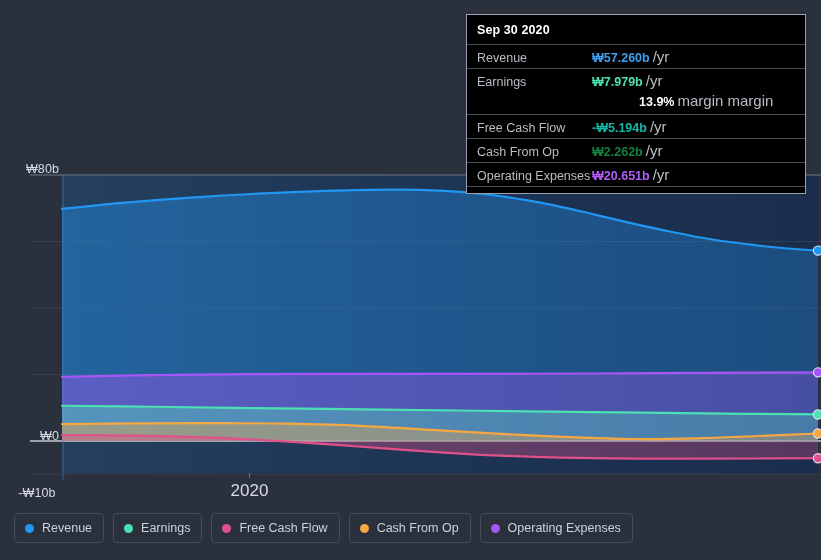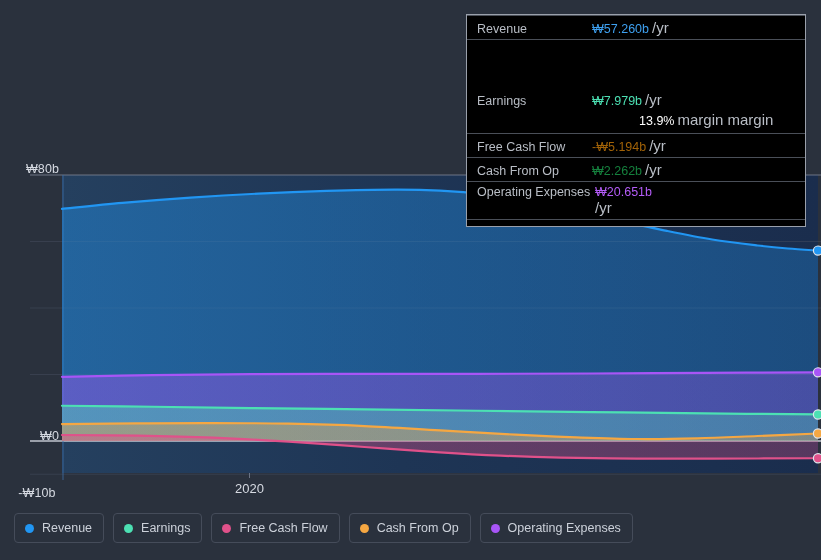--- a/index.html
+++ b/index.html
@@ -13,21 +13,21 @@
 
   
   #plot-area{position:absolute;left:0;top:0;width:821px;height:480px;margin-left:15px;}
   #svg-chart{position:absolute;left:0;top:0;}
 
   .ylabel{
     position:absolute;color:#d6dae2;font-size:12.5px;
     white-space:nowrap;letter-spacing:.1px;
   }
   .xlabel{
-    position:absolute;color:#d6dae2;font-size:13px;white-space:nowrap;
+    position:absolute;color:#d6dae2;font-size:17px;white-space:nowrap;
   }
 
   
   #tooltip{
     position:absolute;left:466px;top:14px;width:340px;
     background:#000;border:1px solid #9aa0ab;
     box-sizing:border-box;padding:0;z-index:40;
   }
   #tooltip .tt-title{
     color:#fff;font-size:12.5px;font-weight:bold;
@@ -35,21 +35,21 @@
   }
   #tooltip .tt-row{
     display:flex;align-items:baseline;
     border-top:1px solid #4a4f58;
     padding:3px 10px 3px 10px;
     min-height:16px;
   }
   #tooltip .tt-key{
     color:#b9bec6;font-size:12.5px;width:115px;flex:0 0 115px;
   }
-  #tooltip .tt-val{font-size:12.5px;font-weight:normal;}
+  #tooltip .tt-val{font-size:12.5px;font-weight:bold;}
   #tooltip .tt-suffix{color:#b9bec6;font-size:15px;font-weight:normal;margin-left:3px;}
   #tooltip .tt-row.sub{border-top:none;padding-top:0;padding-bottom:5px;}
   #tooltip .tt-row.sub .tt-key{width:115px;flex:0 0 115px;}
   #tooltip .tt-bottom{border-top:1px solid #4a4f58;height:6px;}
 
   
   #legend{
     position:absolute;left:14px;top:513px;
     display:flex;gap:9px;align-items:center;
   }
@@ -123,59 +123,60 @@
       </svg>
 
     <div class="ylabel" id="ylab-top" style="top: 162px; left: 0px; width: 44px; text-align: right;">₩80b</div>
     <div class="ylabel" id="ylab-zero" style="top: 429px; left: 0px; width: 44px; text-align: right;">₩0</div>
     <div class="ylabel" id="ylab-bottom" style="top: 486px; left: 0px; width: 44px; text-align: center;">-₩10b</div>
 
     <div class="xlabel" id="xlab-2020" style="left: 214.488px; top: 481px; width: 40px; text-align: center;">2020</div>
   </div>
 
   <div id="tooltip">
+    <div class="tt-title">Sep 30 2020</div>
     <div id="tooltip-rows">
         <div class="tt-row">
           <div class="tt-key">Revenue</div>
           <div style="display: flex; align-items: baseline;">
             <span class="tt-val" style="color: rgb(62, 160, 240);">₩57.260b</span>
             <span class="tt-suffix">/yr</span>
           </div>
         </div>
         <div class="tt-row">
           <div class="tt-key">Earnings</div>
-          <div style="display: flex; align-items: baseline; margin-top: 48px;">
+          <div style="display: flex; align-items: baseline;">
             <span class="tt-val" style="color: rgb(76, 224, 179);">₩7.979b</span>
             <span class="tt-suffix">/yr</span>
           </div>
         </div>
         <div class="tt-row sub">
           <div class="tt-key"></div>
           <div style="display: flex; align-items: baseline; margin-left: 47px;">
             <span class="tt-val" style="color: rgb(255, 255, 255);">13.9%</span>
             <span class="tt-suffix">margin margin</span>
           </div>
         </div>
         <div class="tt-row">
           <div class="tt-key">Free Cash Flow</div>
           <div style="display: flex; align-items: baseline;">
-            <span class="tt-val" style="color: #a16207; text-align: center;">-₩5.194b</span>
+            <span class="tt-val" style="color: #14b8a6; text-align: center;">-₩5.194b</span>
             <span class="tt-suffix">/yr</span>
           </div>
         </div>
         <div class="tt-row">
           <div class="tt-key">Cash From Op</div>
           <div style="display: flex; align-items: baseline;">
             <span class="tt-val" style="color: #15803d;">₩2.262b</span>
             <span class="tt-suffix">/yr</span>
           </div>
         </div>
         <div class="tt-row">
           <div class="tt-key">Operating Expenses</div>
-          <div style="display: flex; align-items: baseline; flex-direction: column;">
+          <div style="display: flex; align-items: baseline;">
             <span class="tt-val" style="color: rgb(180, 92, 247);">₩20.651b</span>
             <span class="tt-suffix">/yr</span>
           </div>
         </div>
       </div>
     <div class="tt-bottom"></div>
   </div>
 
   <div id="legend">
       <div class="legend-item">

